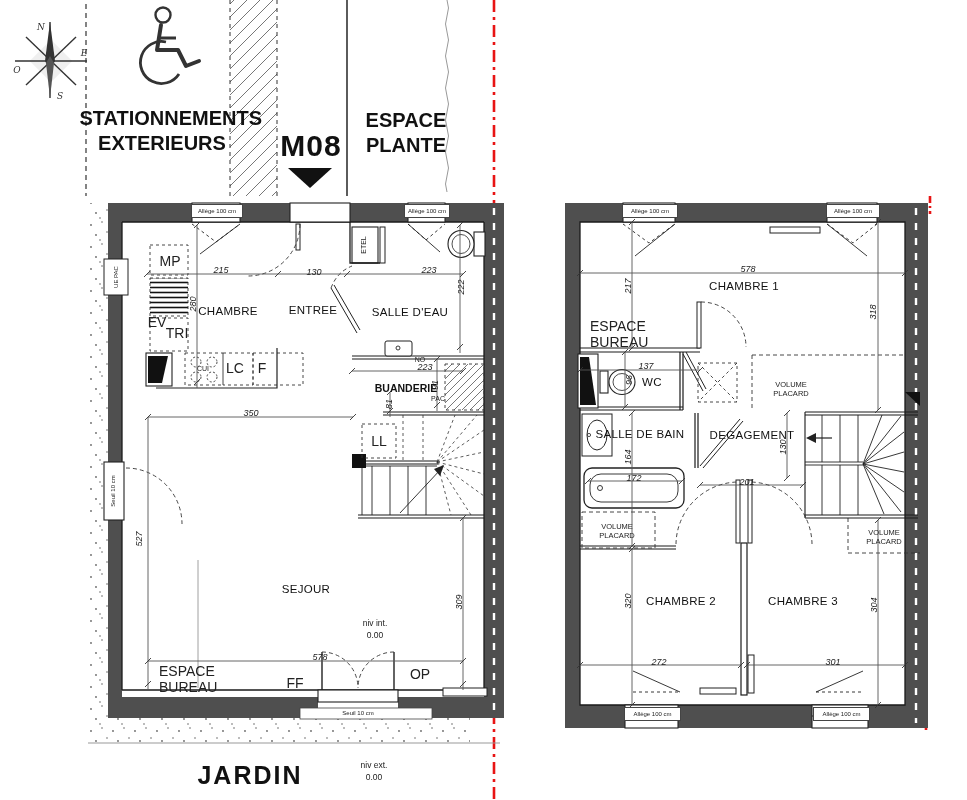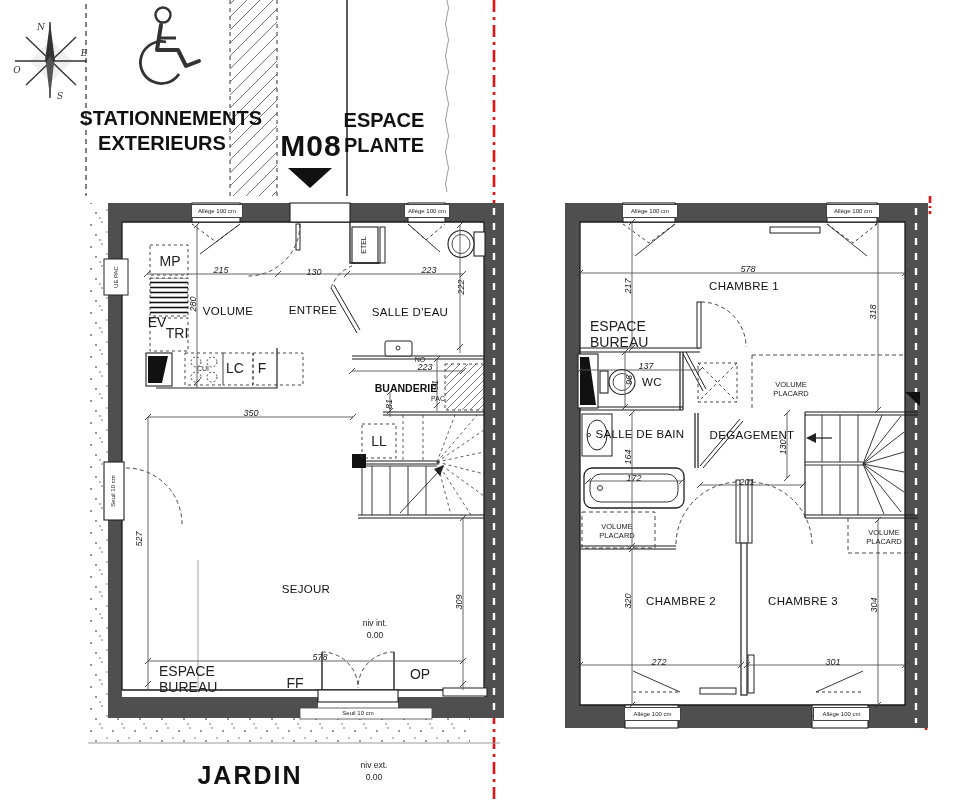--- a/index.html
+++ b/index.html
@@ -308,28 +308,28 @@
     </g>
   </g>
 </svg>
 
 <span class="lbl serif" style="left:41px;top:27px">N</span>
 <span class="lbl serif" style="left:84px;top:53px">E</span>
 <span class="lbl serif" style="left:60px;top:96px">S</span>
 <span class="lbl serif" style="left:17px;top:70px">O</span>
 <span class="lbl big wrap" style="left:162px;top:131px;width:165px">STATIONNEMENTS EXTERIEURS</span>
 <span class="lbl unit" style="left:311px;top:146px">M08</span>
-<span class="lbl big wrap" style="left:384px;top:133px;width:90px">ESPACE PLANTE</span>
+<span class="lbl big wrap" style="left:406px;top:133px;width:90px">ESPACE PLANTE</span>
 <span class="lbl jardin" style="left:250px;top:775px">JARDIN</span>
 <span class="lbl niv" style="left:375px;top:624px">niv int.</span>
 <span class="lbl niv" style="left:375px;top:636px">0.00</span>
 <span class="lbl niv" style="left:374px;top:766px">niv ext.</span>
 <span class="lbl niv" style="left:374px;top:778px">0.00</span>
 
-<span class="lbl room" style="left:228px;top:312px">VOLUME</span>
+<span class="lbl room" style="left:228px;top:312px">CHAMBRE</span>
 <span class="lbl room" style="left:313px;top:311px">ENTREE</span>
 <span class="lbl room" style="left:410px;top:313px">SALLE D'EAU</span>
 <span class="lbl rm-sm" style="left:406px;top:388px">BUANDERIE</span>
 <span class="lbl room" style="left:306px;top:590px">SEJOUR</span>
 <span class="lbl fix wrap" style="left:182px;top:679px;width:46px">ESPACE BUREAU</span>
 
 <span class="lbl fix" style="left:170px;top:261px">MP</span>
 <span class="lbl fix" style="left:157px;top:322px">EV</span>
 <span class="lbl fix" style="left:177px;top:333px">TRI</span>
 <span class="lbl fix2" style="left:203px;top:369px">CUI</span>

